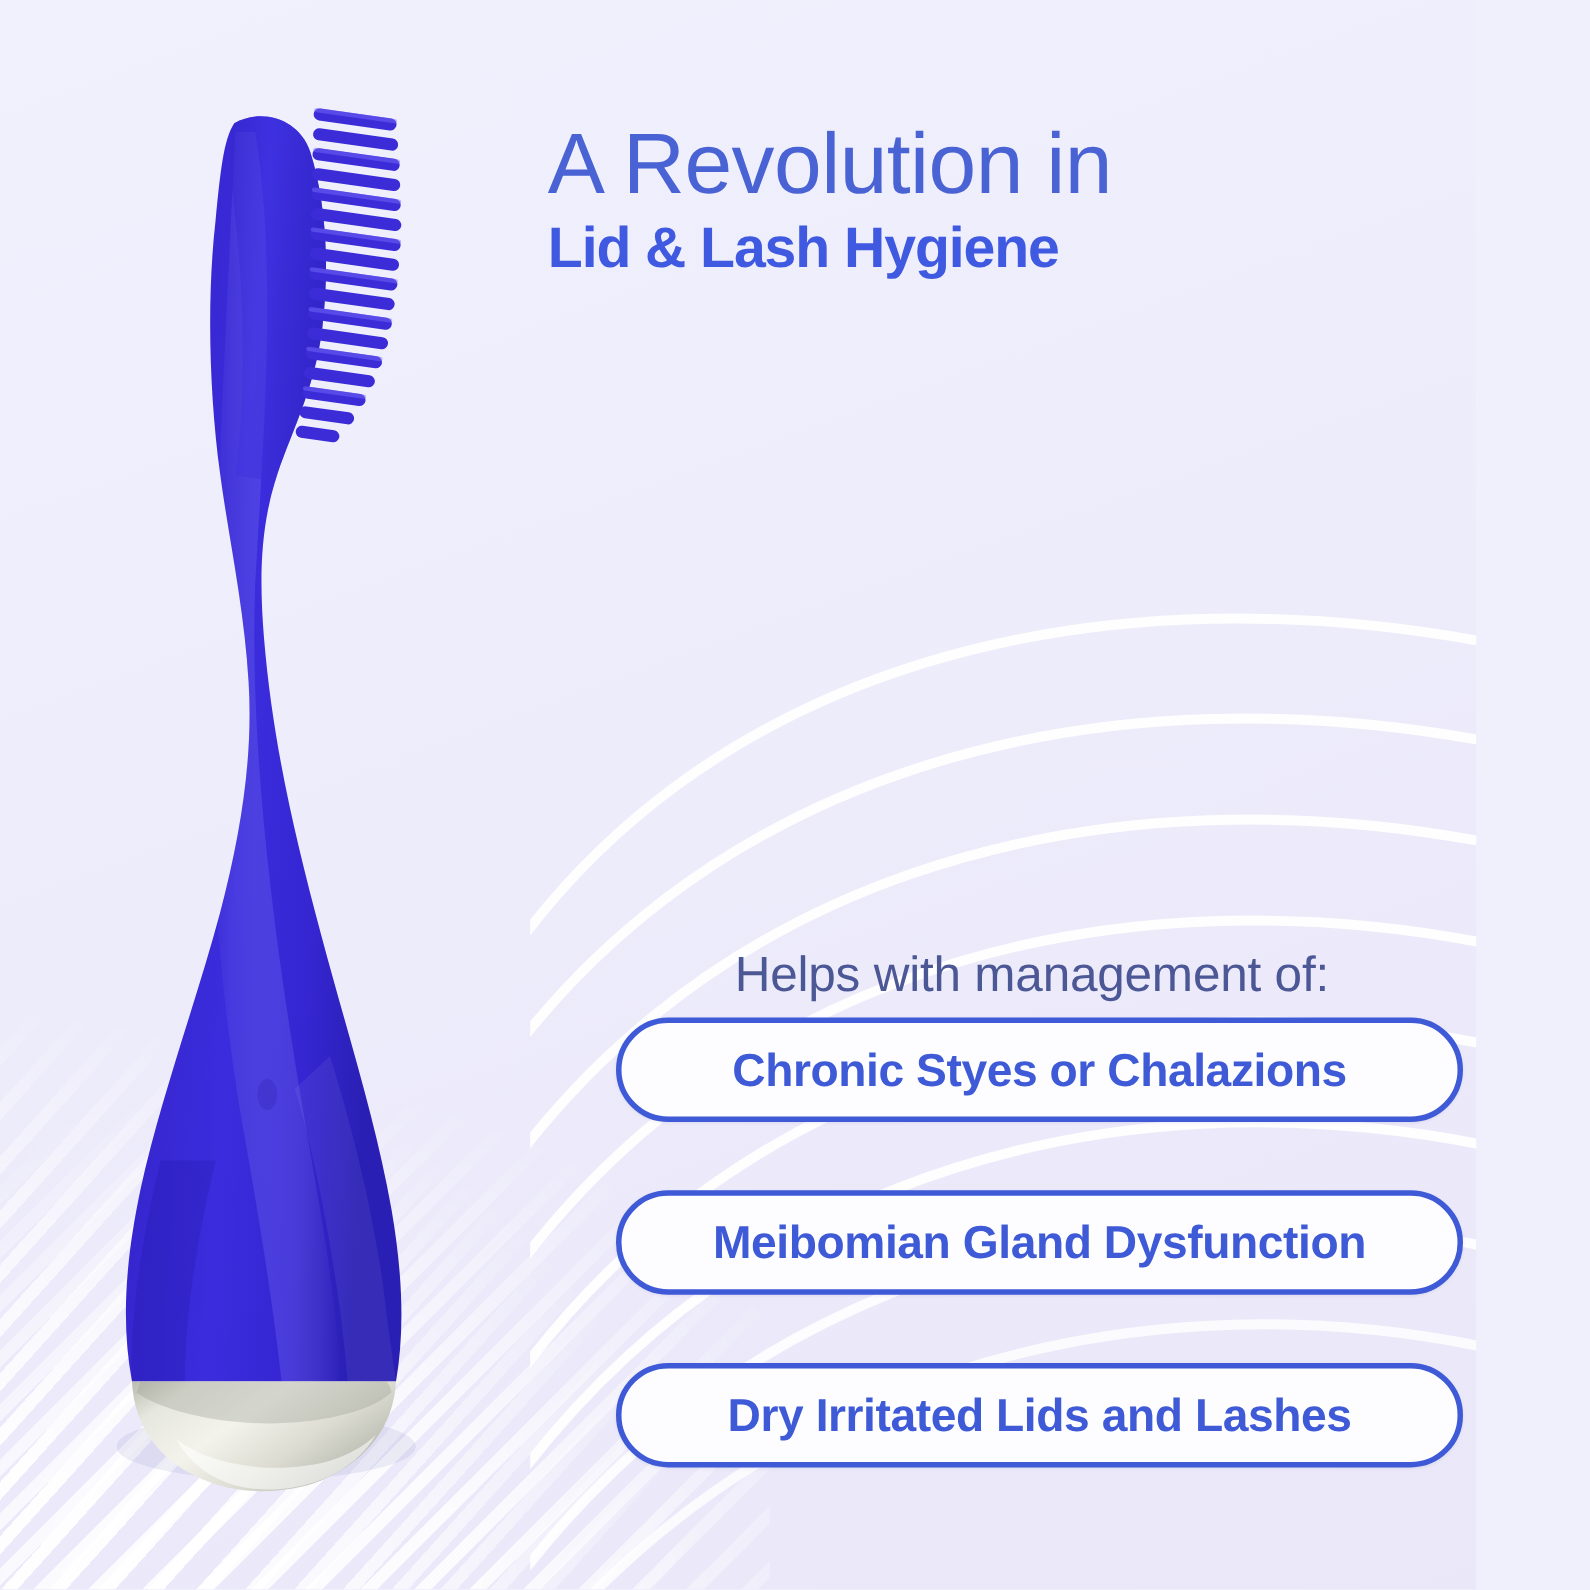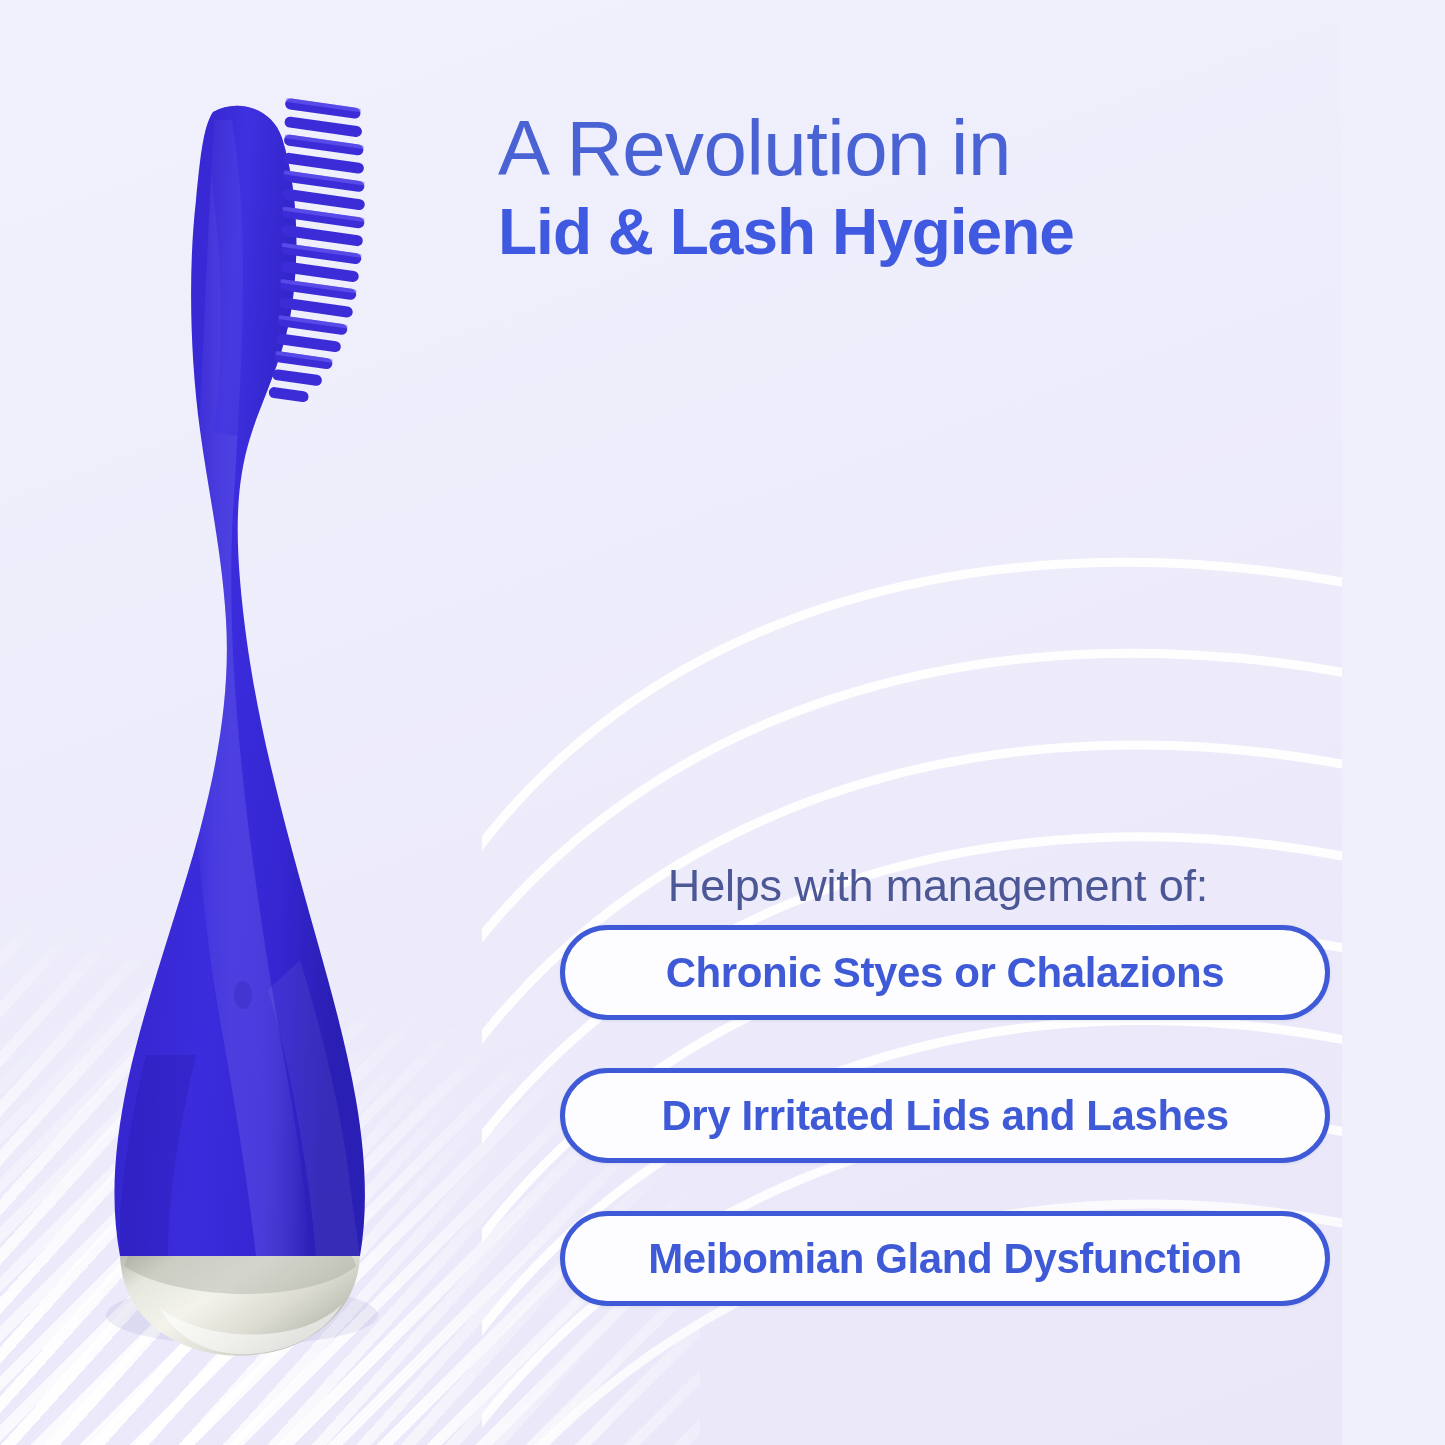--- a/index.html
+++ b/index.html
@@ -52,21 +52,21 @@
     position:absolute;left:498px;top:108px;width:880px;
   }
   .headline{margin:0;line-height:1.04;}
   .headline .thin{
     display:block;
     font-size:78px;font-weight:300;letter-spacing:-0.5px;
     color:#4a63d4;
   }
   .headline .bold{
     display:block;
-    font-size:64px;font-weight:700;letter-spacing:-1px;
+    font-size:52px;font-weight:700;letter-spacing:-1px;
     color:#3f5ae0;
     margin-top:10px;
   }
   .subhead{
     margin:34px 0 0 0;
     font-size:62px;font-weight:300;line-height:1.30;
     letter-spacing:-0.5px;
     color:#4a63d4;
     max-width:860px;
   }
@@ -77,21 +77,21 @@
     margin-top:32px;
   }
   .helps-label{
     margin:0;
     font-size:45px;font-weight:300;letter-spacing:-0.2px;
     color:#4c5796;
   }
 
   .pills{
     position:absolute;left:560px;top:925px;width:770px;
-    display:flex;flex-direction:column;gap:48px;align-items:stretch;
+    display:flex;flex-direction:column;gap:62px;align-items:stretch;
   }
   .pill{
     height:95px;
     border:5px solid #3f5ad6;
     border-radius:52px;
     background:#fdfdff;
     display:flex;align-items:center;justify-content:center;
     box-sizing:border-box;
     box-shadow:0 1px 3px rgba(60,70,150,.10);
   }
@@ -246,20 +246,20 @@
 
   <div class="helps-wrap">
     <p class="helps-label">Helps with management of:</p>
   </div>
 
   <div class="pills">
     <div class="pill">
       <span class="pill-label">Chronic Styes or Chalazions</span>
     </div>
     <div class="pill">
+      <span class="pill-label">Meibomian Gland Dysfunction</span>
+    </div>
+    <div class="pill">
       <span class="pill-label">Dry Irritated Lids and Lashes</span>
     </div>
-    <div class="pill">
-      <span class="pill-label">Meibomian Gland Dysfunction</span>
-    </div>
   </div>
 
 </div>
 
 </body></html>

